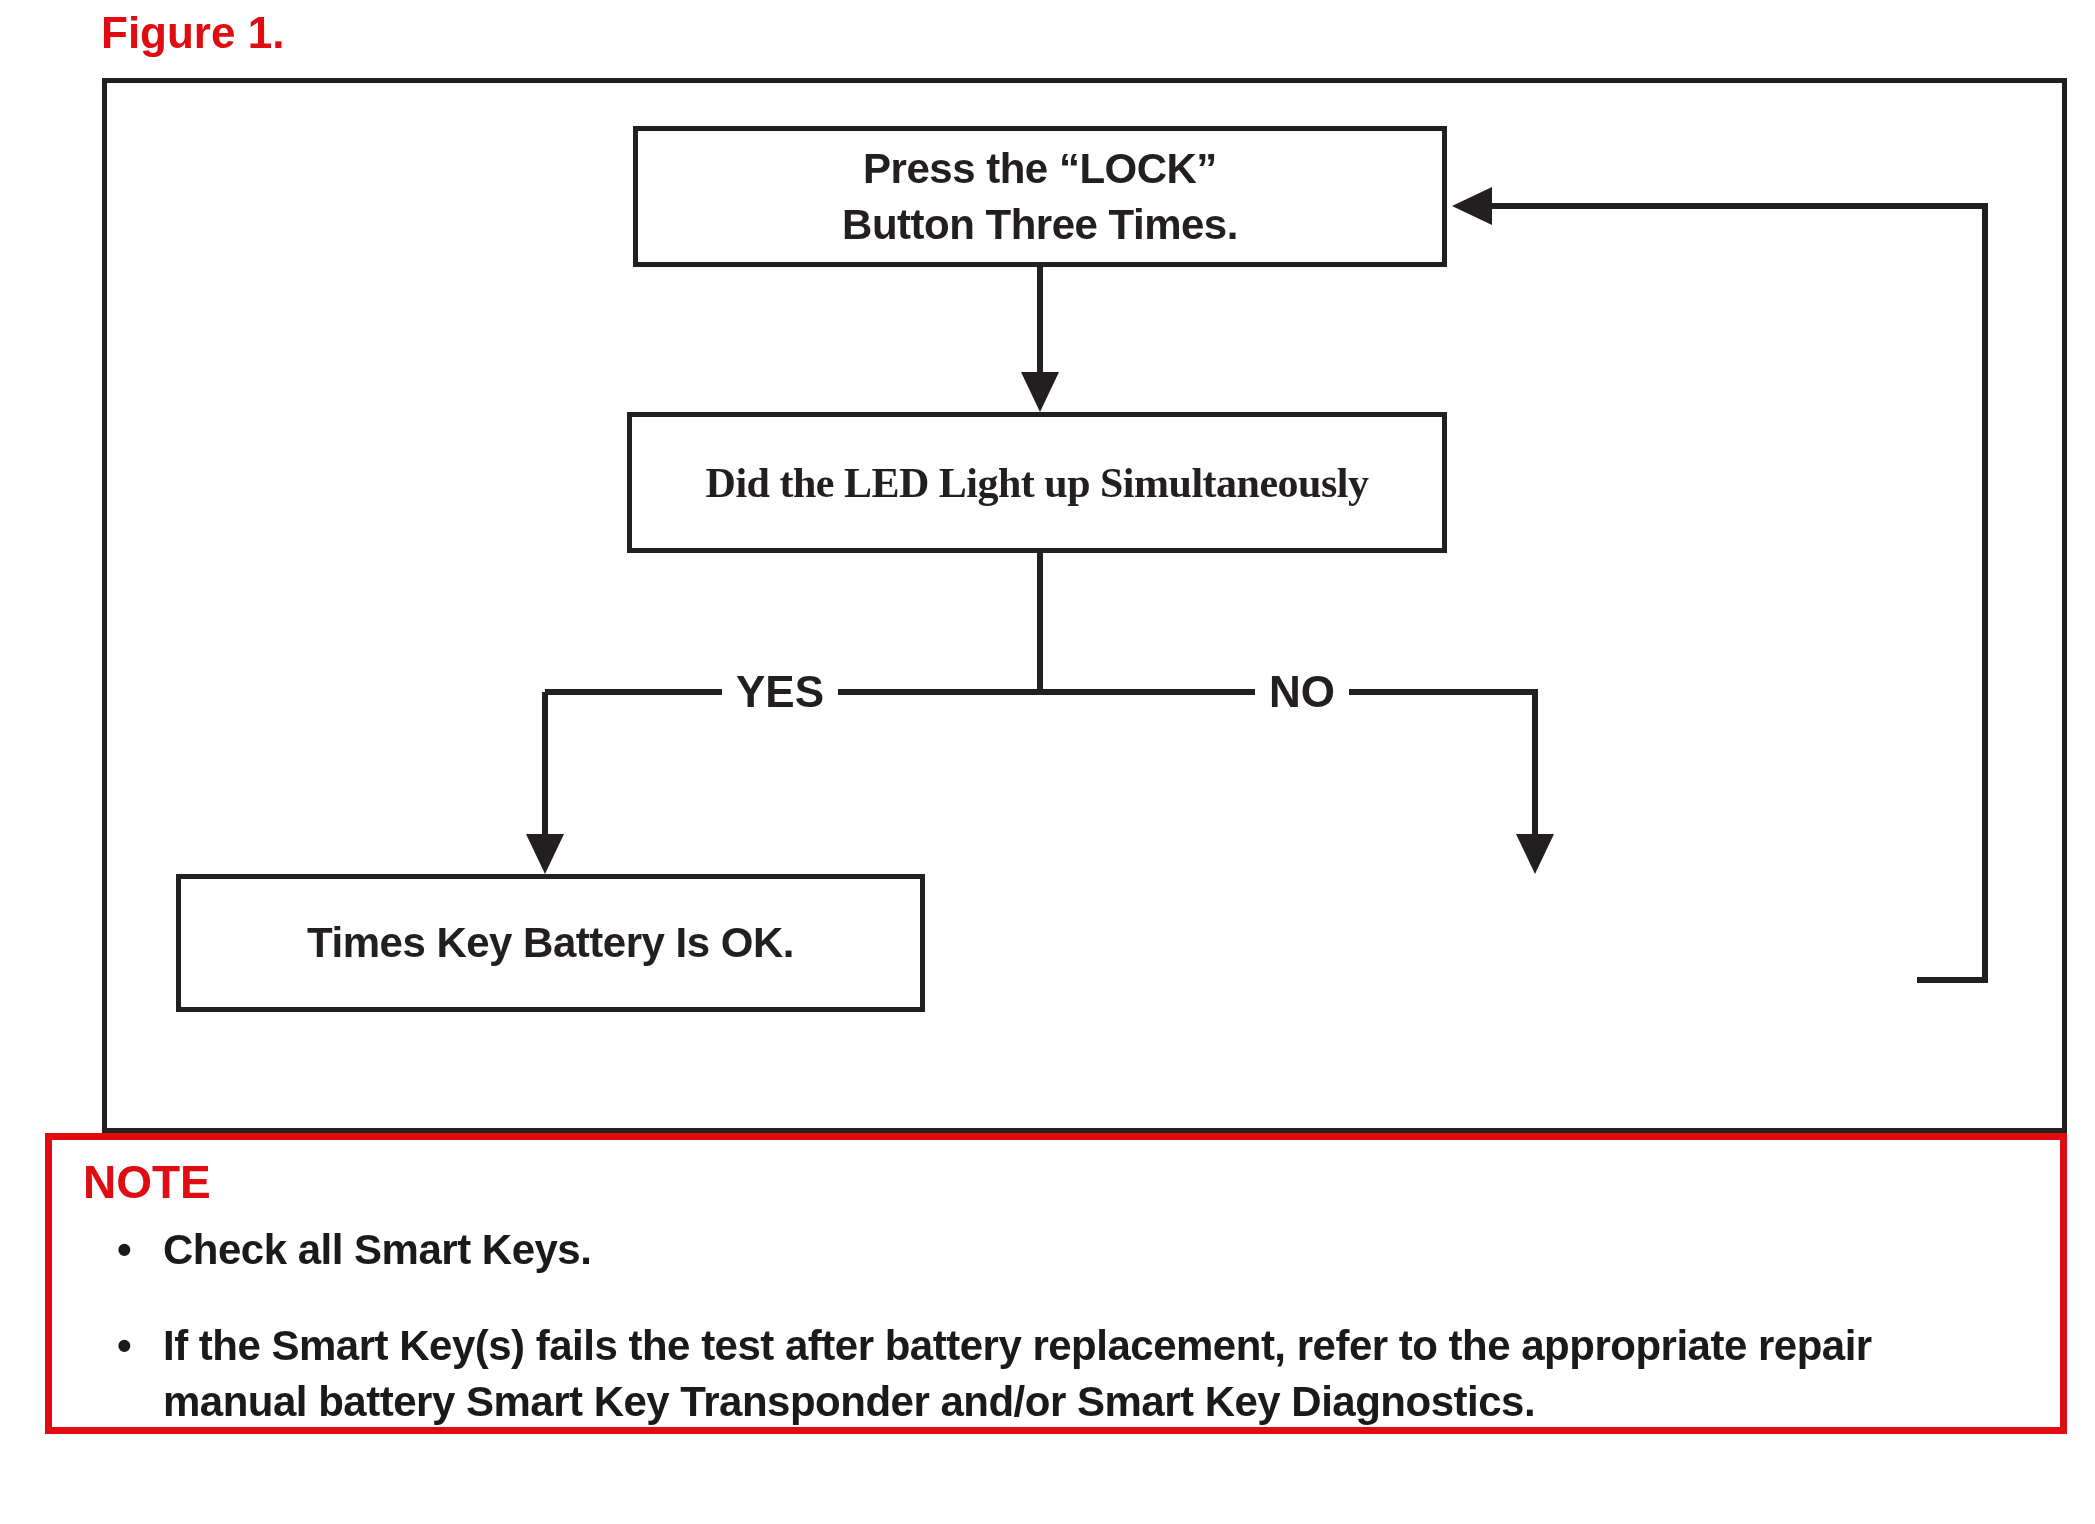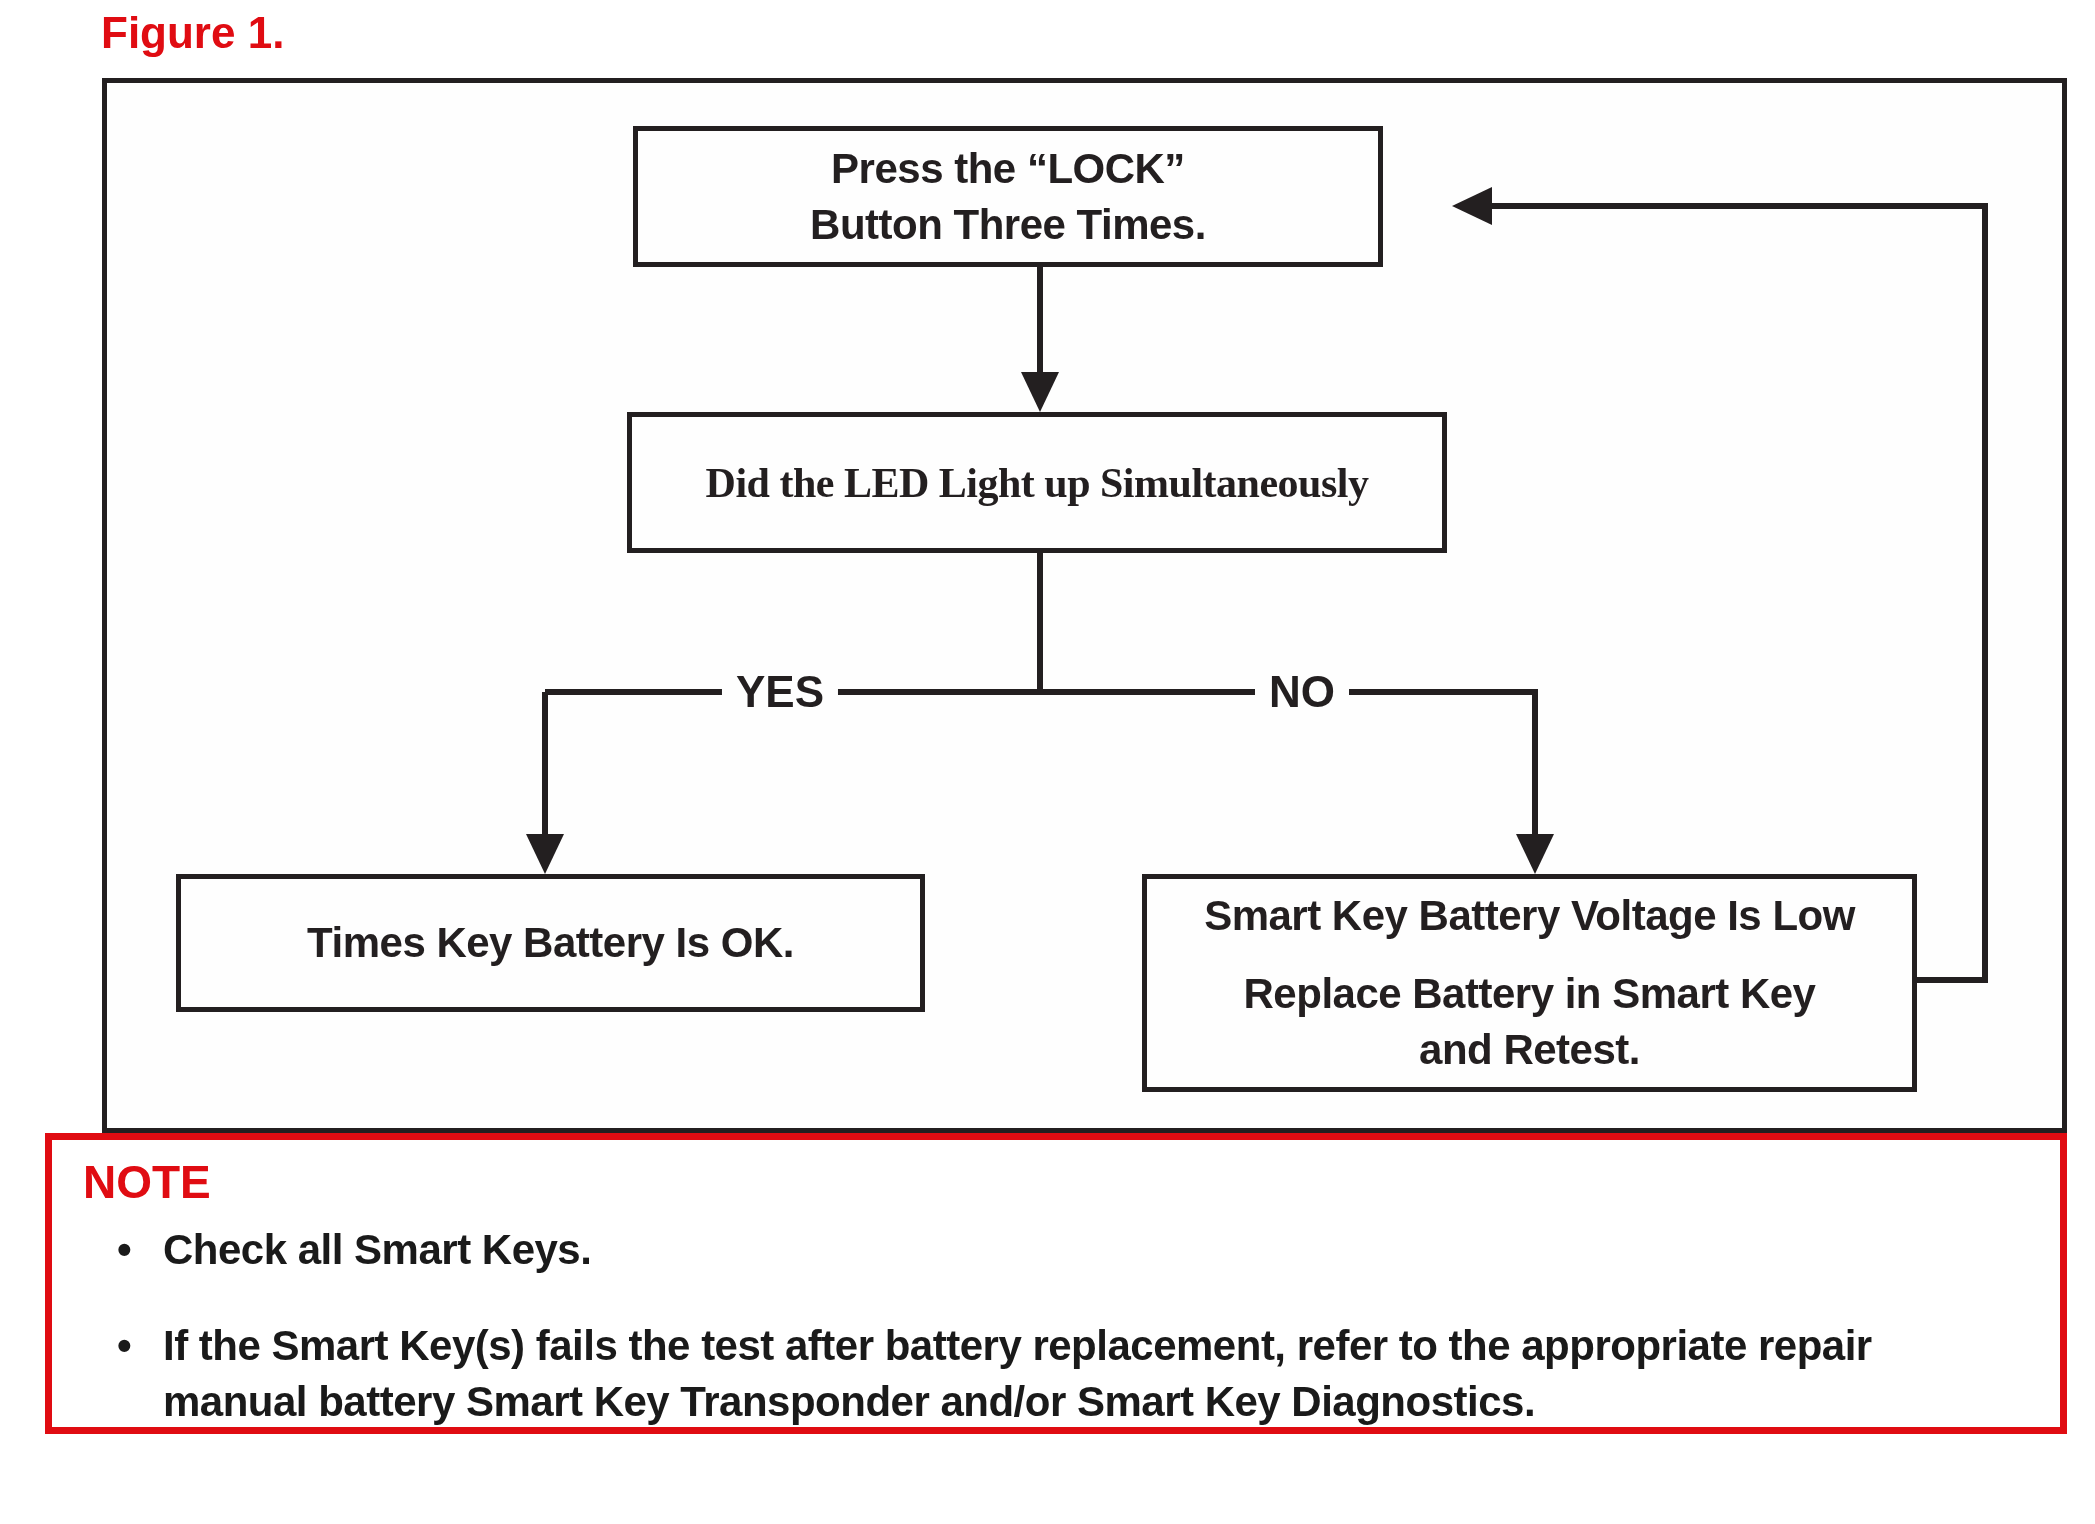--- a/index.html
+++ b/index.html
@@ -48,21 +48,21 @@
     display: flex;
     flex-direction: column;
     align-items: center;
     justify-content: center;
     text-align: center;
     font-size: 42px;
     font-weight: bold;
     line-height: 56px;
     letter-spacing: -0.5px;
   }
-  .box-press-lock   { left: 531px;  top: 48px;  width: 750px; height: 141px; }
+  .box-press-lock   { left: 531px;  top: 48px;  width: 814px; height: 141px; }
   .box-led-question { left: 525px;  top: 334px; width: 820px; height: 141px; font-family: Liberation Serif, serif; }
   .box-battery-ok   { left: 74px;   top: 796px; width: 749px; height: 138px; }
   .box-battery-low  { left: 1040px; top: 796px; width: 775px; height: 218px; }
   .box-battery-low .para-gap { height: 22px; }
 
   .line {
     position: absolute;
     background: #231f20;
   }
   .arrow-down {
@@ -158,26 +158,20 @@
       <div class="branch-label" style="left:678px; top:614px;">YES</div>
 
       <div class="line" style="left:1430px; top:614px; width:6px; height:142px;"></div>
       <div class="arrow-down" style="left:1414px; top:756px;"></div>
       <div class="branch-label" style="left:1200px; top:614px;">NO</div>
 
       <div class="fc-box box-battery-ok">
         <div>Times Key Battery Is OK.</div>
       </div>
 
-      <div class="fc-box box-battery-low">
-        <div>Smart Key Battery Voltage Is Low</div>
-        <div class="para-gap"></div>
-        <div>Replace Battery in Smart Key</div>
-        <div>and Retest.</div>
-      </div>
 
       <div class="arrow-left" style="left:1350px; top:109px;"></div>
       <div class="line" style="left:1388px; top:125px; width:498px; height:6px;"></div>
       <div class="line" style="left:1880px; top:125px; width:6px; height:780px;"></div>
       <div class="line" style="left:1815px; top:899px; width:71px; height:6px;"></div>
 
     </div>
   </div>
 
   <div class="note-box">

